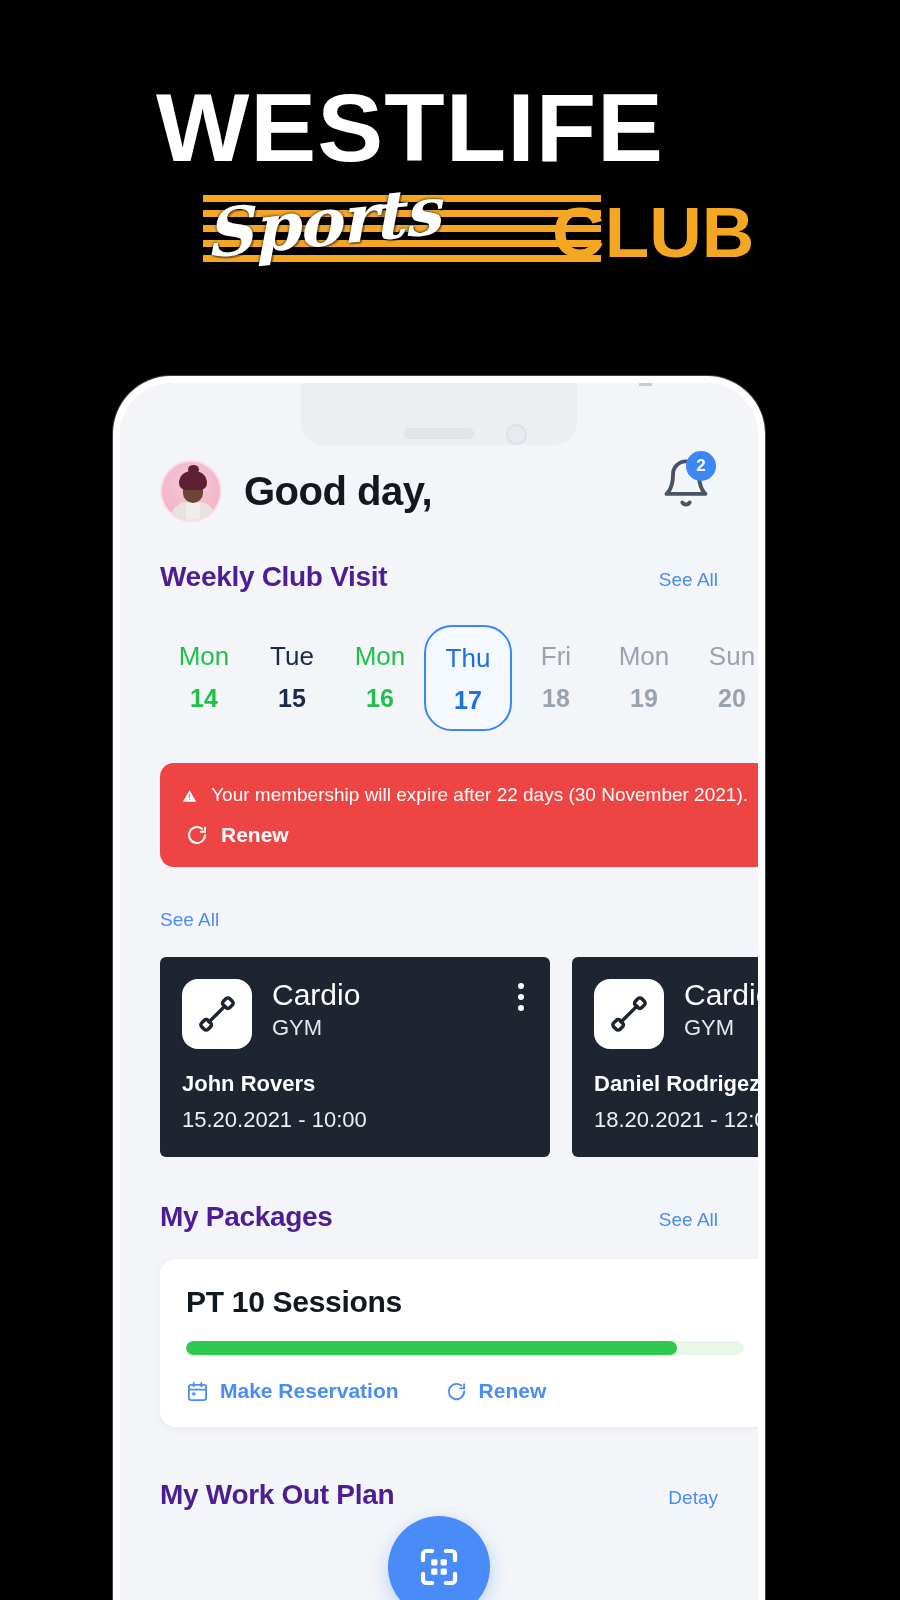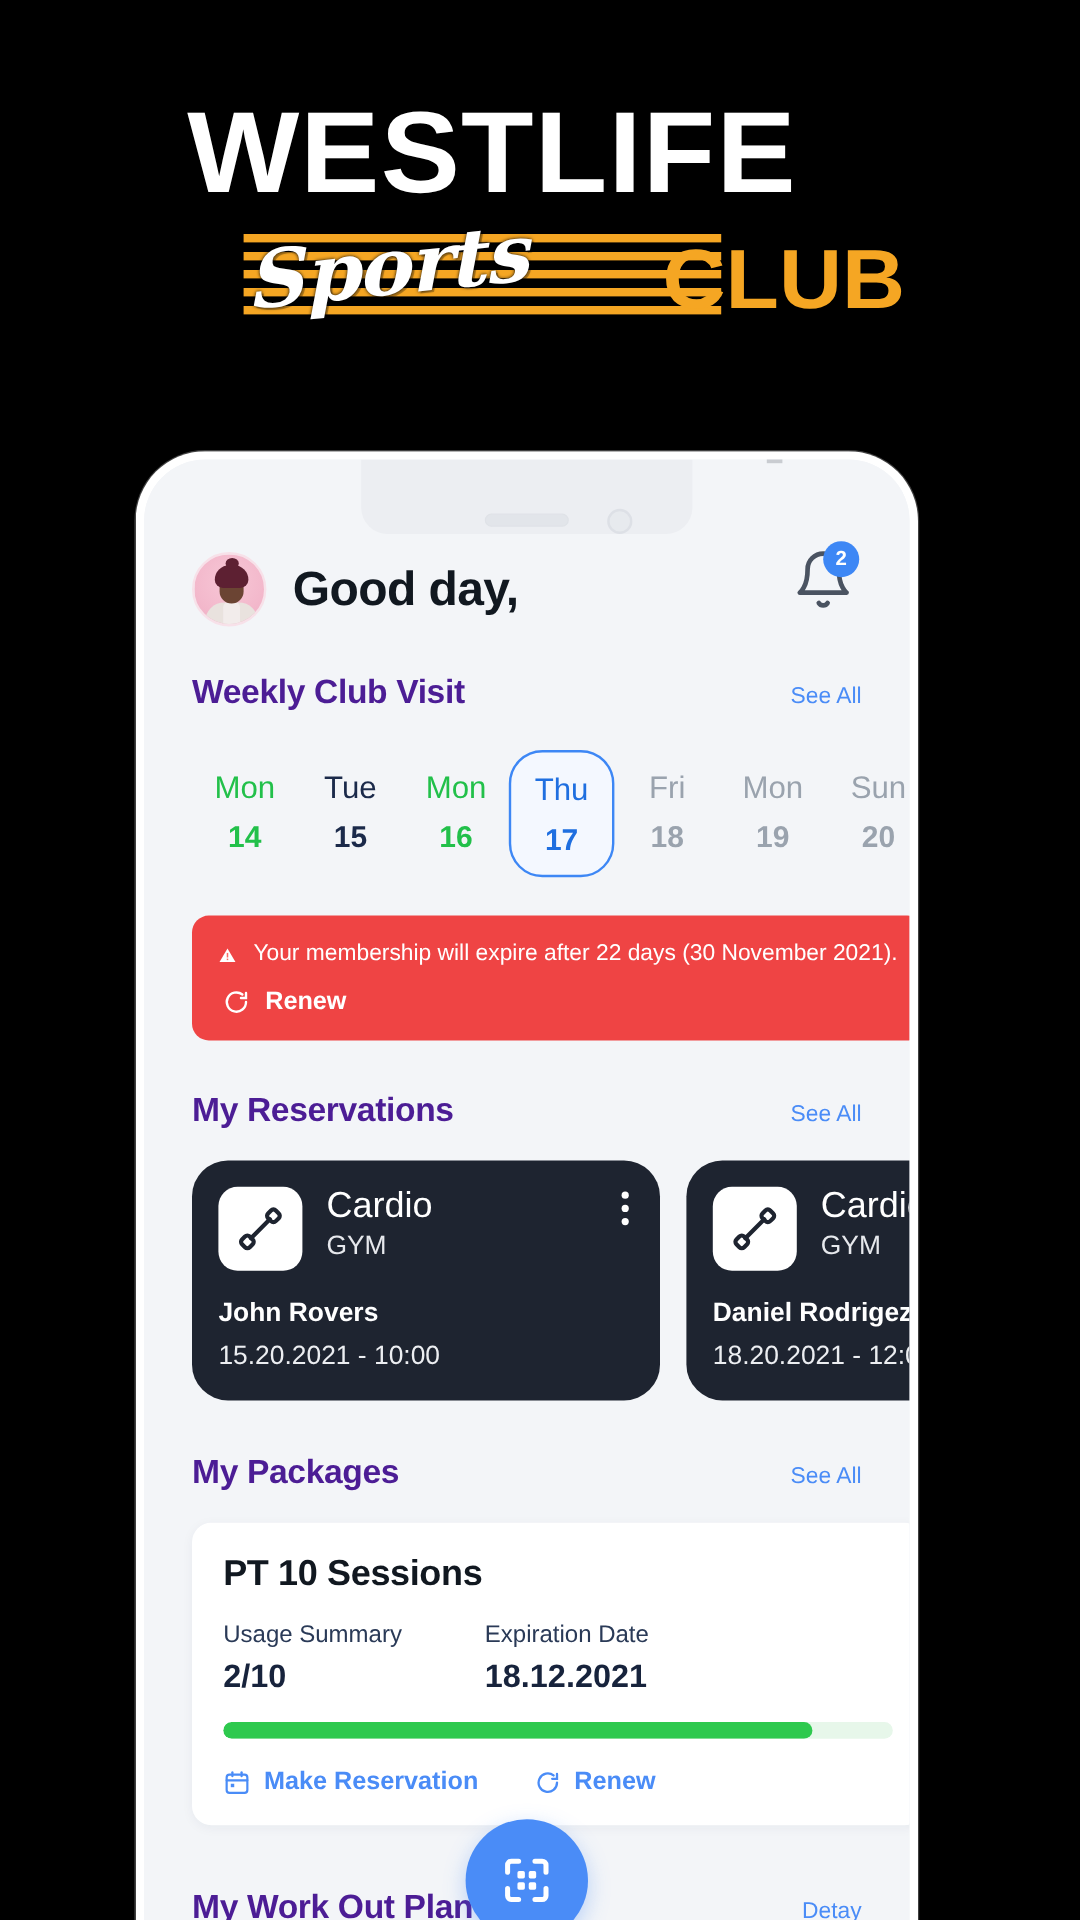--- a/index.html
+++ b/index.html
@@ -209,21 +209,21 @@
     margin-top: 14px; margin-left: 3px;
     font-size: 21px; font-weight: bold;
   }
 
   
   .resv-head { margin-top: 42px; }
   .resv-row {
     display: flex; gap: 22px; margin-top: 26px;
   }
   .resv-card {
-    background: #1e2430; border-radius: 30px;
+    background: #1e2430; border-radius: 6px;
     padding: 22px 4px 24px 22px;
     flex: none; width: 390px; position: relative;
     color: #ffffff;
   }
   .resv-top { display: flex; align-items: flex-start; }
   .resv-icon {
     width: 70px; height: 70px; border-radius: 16px;
     background: #ffffff; flex: none;
     display: flex; align-items: center; justify-content: center;
   }
@@ -379,21 +379,20 @@
           <div class="alert-renew">
             <svg width="24" height="24" viewBox="0 0 24 24" fill="none" stroke="#ffffff" stroke-width="2" stroke-linecap="round">
               <path d="M20 12a8 8 0 1 1-3-6.2"></path>
               <path d="M20 4.5v4.2h-4.2"></path>
             </svg>
             <span>Renew</span>
           </div>
         </div>
 
         <div class="section-head resv-head">
-          <div class="section-title">My Reservations</div>
           <div class="see-all">See All</div>
         </div>
 
         <div class="resv-row">
 
           <div class="resv-card">
             <div class="resv-top">
               <div class="resv-icon">
                 <svg width="42" height="42" viewBox="0 0 24 24" fill="none" stroke="#1e2430" stroke-width="2" stroke-linecap="round" stroke-linejoin="round">
                   <line x1="7.5" y1="16.5" x2="16.5" y2="7.5"></line>
@@ -435,30 +434,20 @@
 
         </div>
 
         <div class="section-head pkg-head">
           <div class="section-title">My Packages</div>
           <div class="see-all">See All</div>
         </div>
 
         <div class="pkg-card">
           <div class="pkg-title">PT 10 Sessions</div>
-          <div class="pkg-cols">
-            <div class="pkg-col">
-              <div class="pkg-lab">Usage Summary</div>
-              <div class="pkg-val">2/10</div>
-            </div>
-            <div class="pkg-col">
-              <div class="pkg-lab">Expiration Date</div>
-              <div class="pkg-val">18.12.2021</div>
-            </div>
-          </div>
           <div class="pbar">
             <div class="pbar-fill" id="pbar-fill" style="width: 88%; background: rgb(46, 201, 78);"></div>
           </div>
           <div class="pkg-actions">
             <div class="pkg-action">
               <svg width="23" height="23" viewBox="0 0 24 24" fill="none" stroke="#4a8cf7" stroke-width="1.9" stroke-linecap="round" stroke-linejoin="round">
                 <rect x="3" y="5" width="18" height="16" rx="2.5"></rect>
                 <line x1="3" y1="10" x2="21" y2="10"></line>
                 <line x1="8" y1="3" x2="8" y2="6.5"></line>
                 <line x1="16" y1="3" x2="16" y2="6.5"></line>

